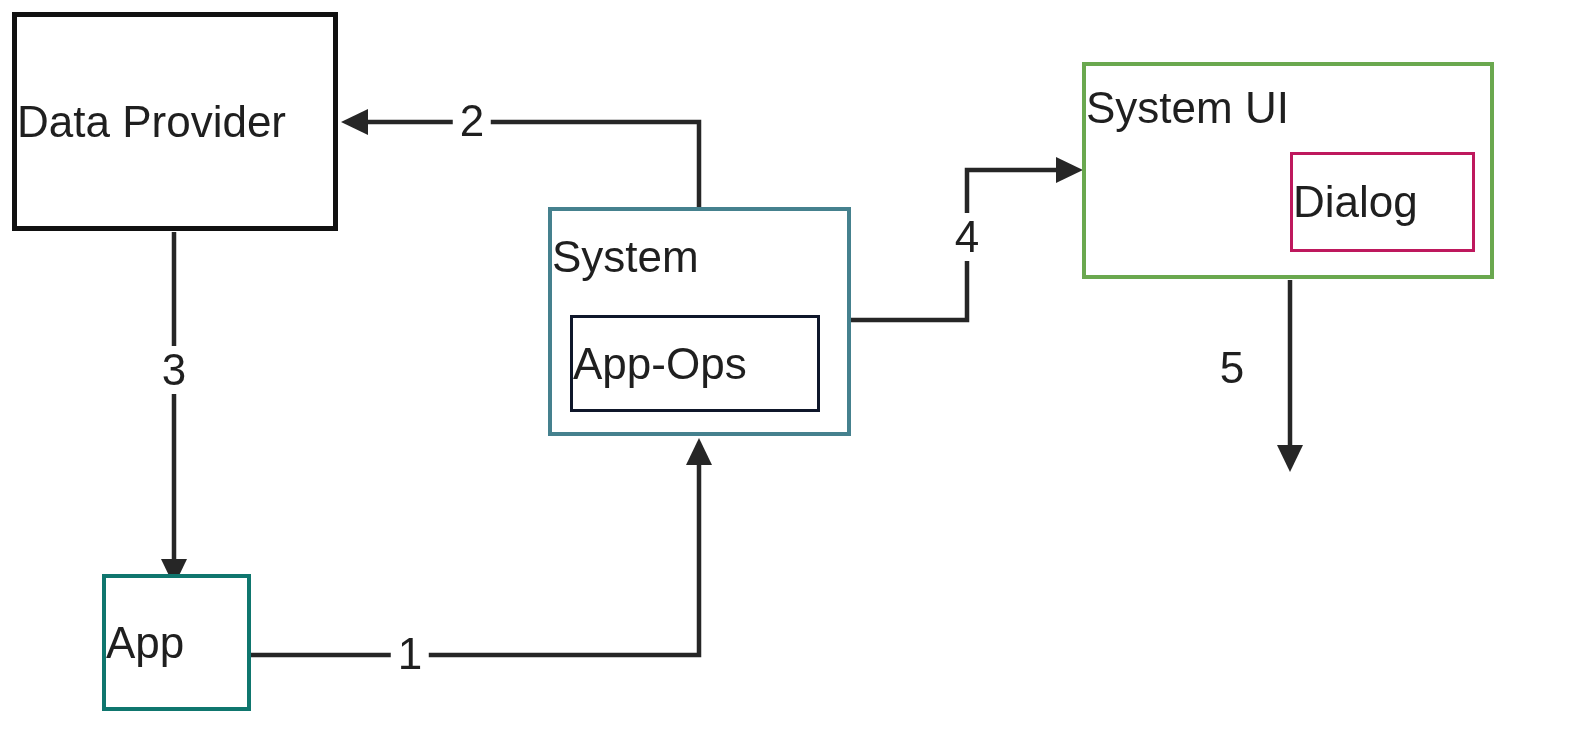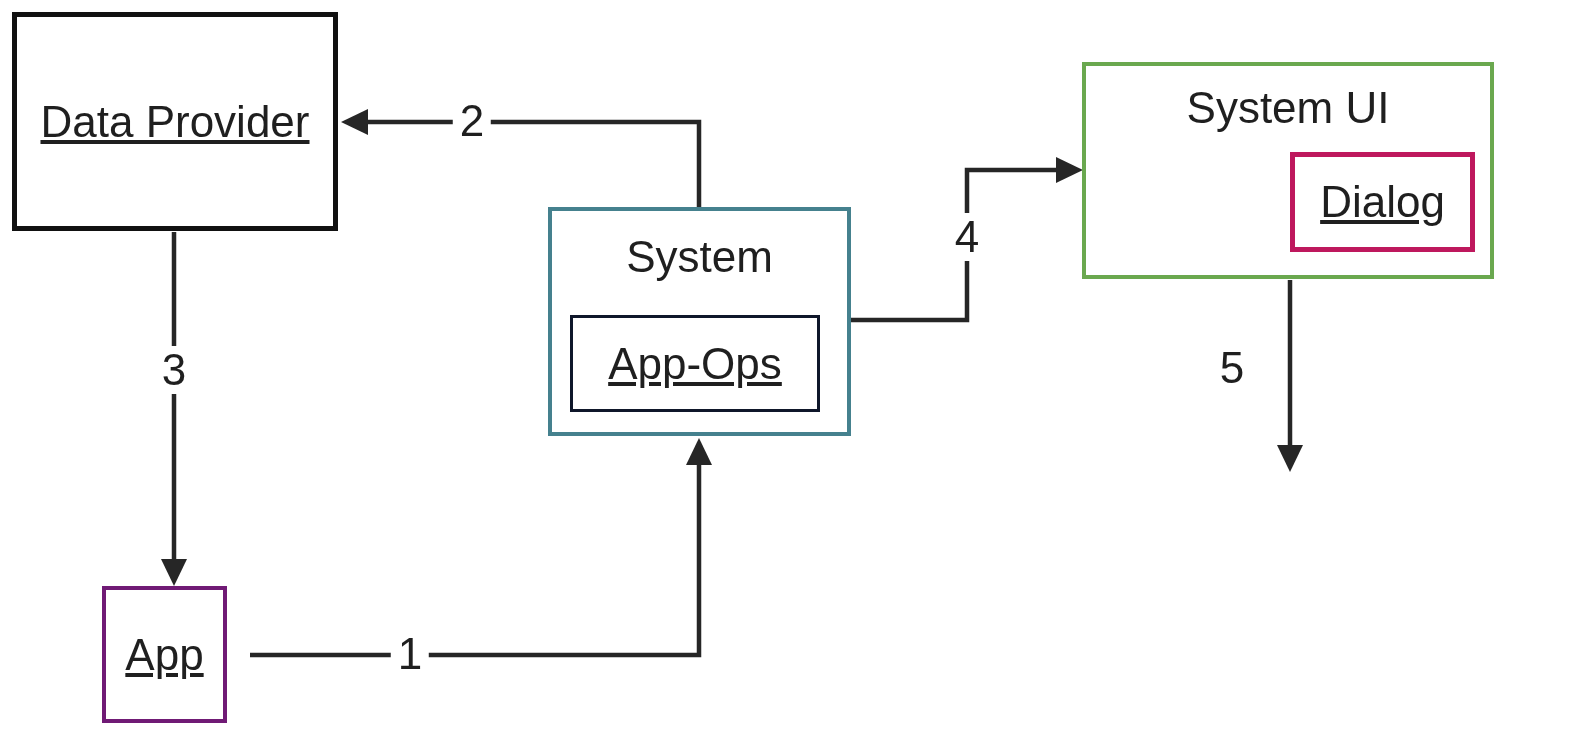--- a/index.html
+++ b/index.html
@@ -35,52 +35,49 @@
   .node {
     position: absolute;
     box-sizing: border-box;
     background: #ffffff;
     font-size: 44px;
     line-height: 1;
   }
   .node.center {
     display: flex;
     align-items: center;
-    justify-content: center;
-    text-decoration: underline;
   }
   .node .toplbl {
     position: absolute;
     left: 0;
     right: 0;
-    text-align: center;
   }
   .node-data-provider {
     left: 12px; top: 12px; width: 326px; height: 219px;
     border: 5px solid #111111;
   }
   .node-app {
-    left: 102px; top: 586px; width: 125px; height: 137px;
-    border: 4px solid #701a75;
+    left: 102px; top: 574px; width: 149px; height: 137px;
+    border: 4px solid #0f766e;
   }
   .node-system {
     left: 548px; top: 207px; width: 303px; height: 229px;
     border: 4px solid #45818e;
   }
   .node-app-ops {
     left: 18px; top: 104px; width: 250px; height: 97px;
     border: 3px solid #0f172a;
   }
   .node-system-ui {
     left: 1082px; top: 62px; width: 412px; height: 217px;
     border: 4px solid #6aa84f;
   }
   .node-dialog {
     left: 204px; top: 86px; width: 185px; height: 100px;
-    border: 5px solid #be185d;
+    border: 3px solid #be185d;
   }
   .node-permission-manager {
     left: 1010px; top: 473px; width: 558px; height: 210px;
     border: 4px solid #473a8c;
   }
   .edge-label {
     position: absolute;
     transform: translate(-50%, -50%);
     background: #ffffff;
     padding: 2px 7px;

